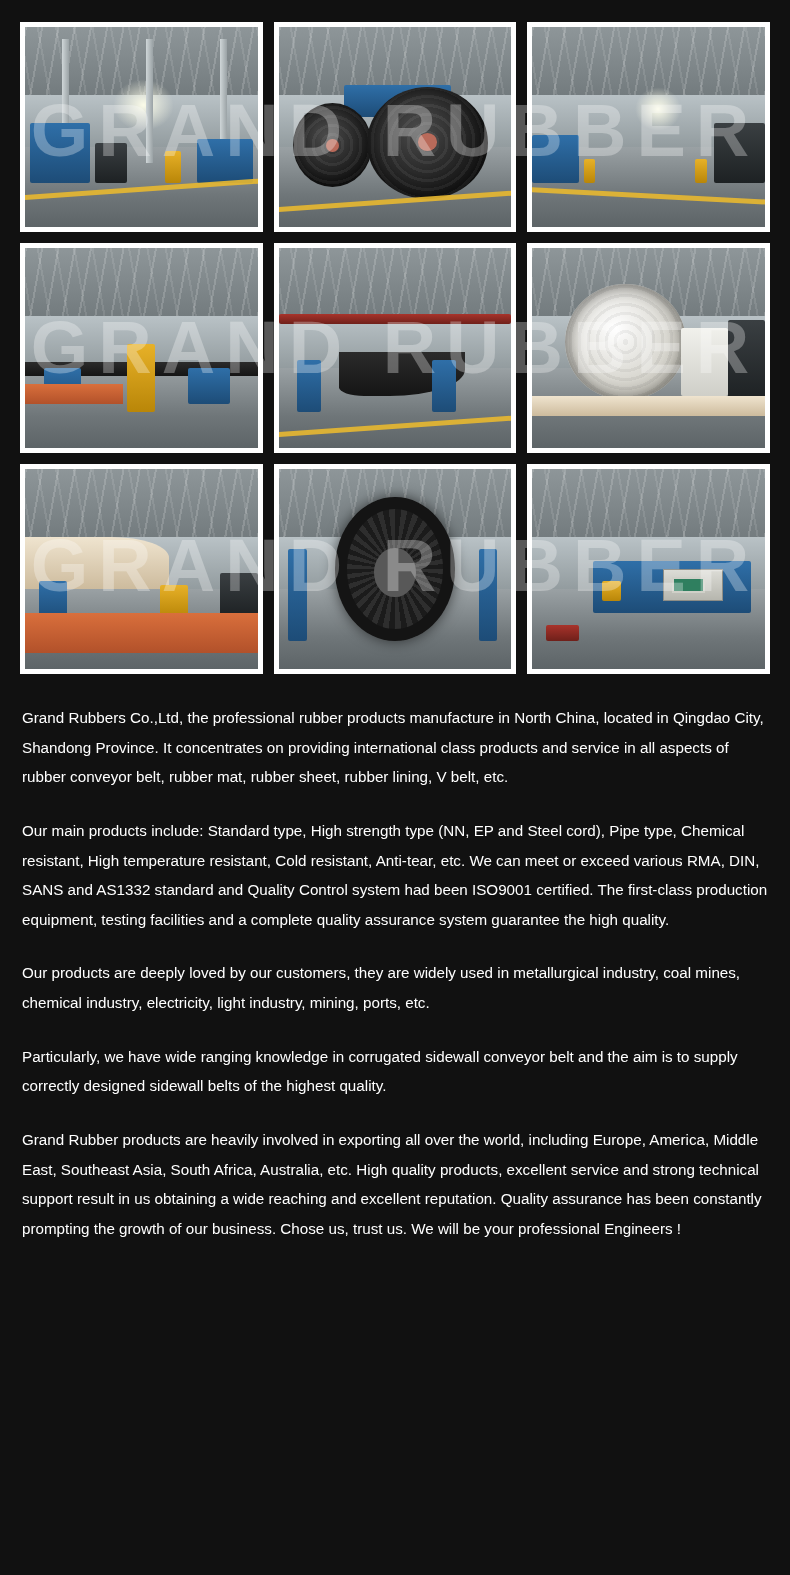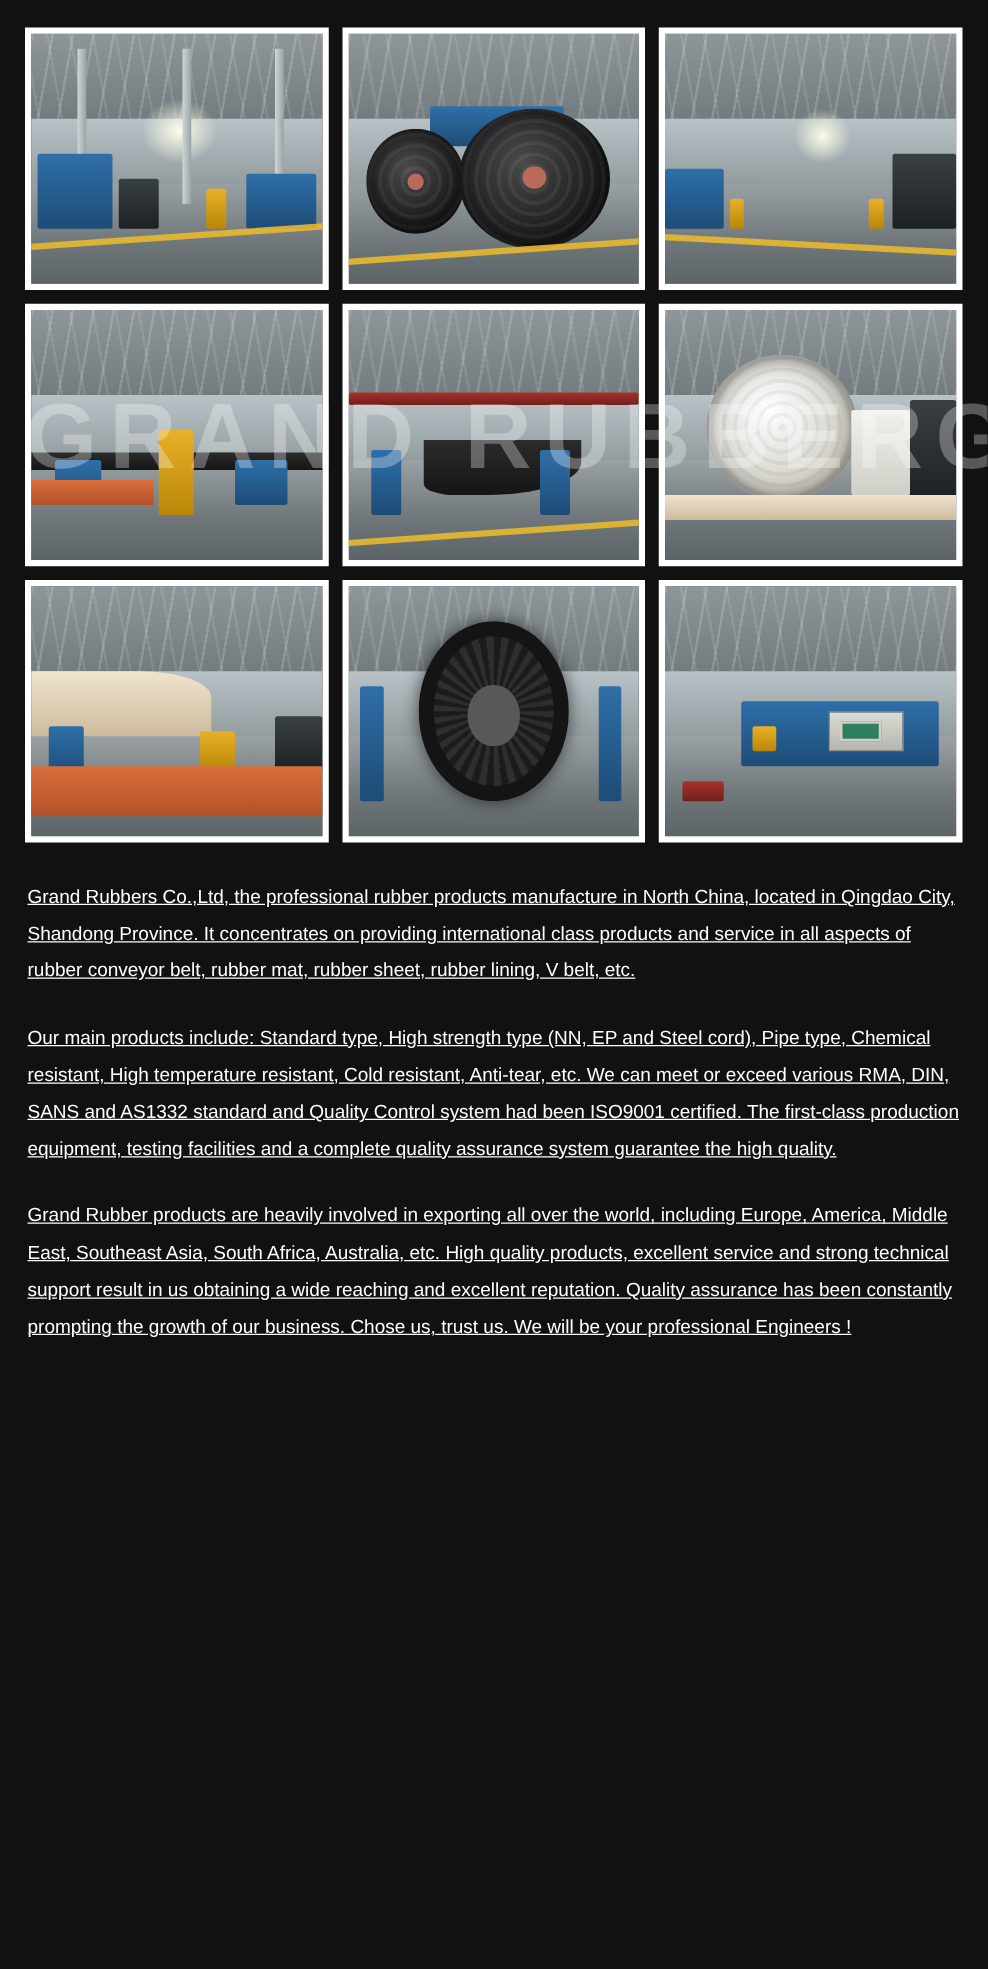--- a/index.html
+++ b/index.html
@@ -164,21 +164,21 @@
     border: 2px solid #d0d0c8;
   }
   
   .watermark {
     position: absolute;
     left: 0; top: 0;
     width: 750px;
     height: 100%;
     pointer-events: none;
     display: flex;
-    flex-direction: row;
+    flex-direction: column;
     justify-content: space-around;
     align-items: center;
   }
   .wm-line {
     font-family: "Liberation Sans", sans-serif;
     font-weight: bold;
     font-size: 74px;
     letter-spacing: 10px;
     color: rgba(255,255,255,0.30);
     white-space: nowrap;
@@ -187,21 +187,20 @@
   .content {
     padding: 18px 0 0 2px;
     width: 750px;
   }
   .content p {
     margin: 0 0 24px 0;
     font-size: 15.2px;
     line-height: 1.95;
     color: #ffffff;
     font-family: "Liberation Sans", sans-serif;
-    text-decoration: underline;
   }
   .content p:last-child { margin-bottom: 0; margin-top: 13px; }
 </style>
 </head>
 <body>
 
 <div class="page">
 
   <div class="gallery">
 
@@ -348,16 +347,18 @@
     <div class="watermark">
       <div class="wm-line">GRAND RUBBER</div>
       <div class="wm-line">GRAND RUBBER</div>
       <div class="wm-line">GRAND RUBBER</div>
     </div>
   </div>
 
   <div class="content">
     <p>Grand Rubbers Co.,Ltd, the professional rubber products manufacture in North China, located in Qingdao City, Shandong Province. It concentrates on providing international class products and service in all aspects of rubber conveyor belt, rubber mat, rubber sheet, rubber lining, V belt, etc.</p>
     <p>Our main products include: Standard type, High strength type (NN, EP and Steel cord), Pipe type, Chemical resistant, High temperature resistant, Cold resistant, Anti-tear, etc. We can meet or exceed various RMA, DIN, SANS and AS1332 standard and Quality Control system had been ISO9001 certified. The first-class production equipment, testing facilities and a complete quality assurance system guarantee the high quality.</p>
+    <p>Our products are deeply loved by our customers, they are widely used in metallurgical industry, coal mines, chemical industry, electricity, light industry, mining, ports, etc.</p>
+    <p>Particularly, we have wide ranging knowledge in corrugated sidewall conveyor belt and the aim is to supply correctly designed sidewall belts of the highest quality.</p>
     <p>Grand Rubber products are heavily involved in exporting all over the world, including Europe, America, Middle East, Southeast Asia, South Africa, Australia, etc. High quality products, excellent service and strong technical support result in us obtaining a wide reaching and excellent reputation. Quality assurance has been constantly prompting the growth of our business. Chose us, trust us. We will be your professional Engineers !</p>
   </div>
 
 </div>
 
 </body></html>

